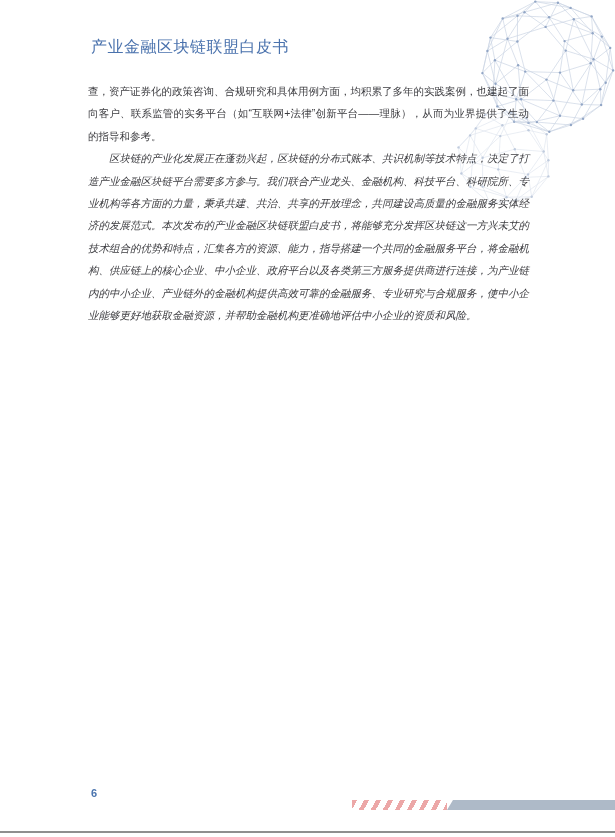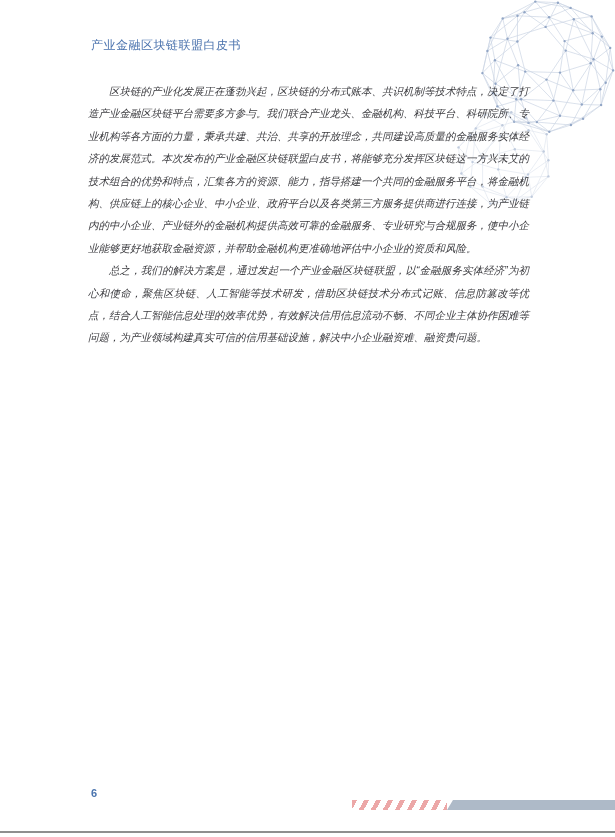--- a/index.html
+++ b/index.html
@@ -20,21 +20,21 @@
     left: 0; top: 0;
     width: 615px; height: 837px;
     z-index: 0;
     pointer-events: none;
   }
 
   .header-title {
     position: absolute;
     left: 91px; top: 37px;
     z-index: 2;
-    font-size: 12px;
+    font-size: 16px;
     letter-spacing: 0.5px;
     color: #4a72ad;
     font-weight: 400;
   }
 
   .doc-body {
     position: absolute;
     left: 88px; top: 80px;
     width: 441px;
     z-index: 2;
@@ -358,22 +358,22 @@
           <circle cx="525.7" cy="177.3" r="1.2"></circle>
           <circle cx="482.6" cy="157.8" r="1.2"></circle>
           <circle cx="514.8" cy="149.2" r="1.2"></circle>
         </g>
       </g>
     </svg>
 
   <div class="header-title" style="color: rgb(74, 114, 173);">产业金融区块链联盟白皮书</div>
 
   <div class="doc-body" style="color: rgb(60, 60, 64);">
+      <p class="para">查，资产证券化的政策咨询、合规研究和具体用例方面，均积累了多年的实践案例，也建起了面向客户、联系监管的实务平台（如“互联网+法律”创新平台——理脉），从而为业界提供了生动的指导和参考。</p>
       <p class="para indent">区块链的产业化发展正在蓬勃兴起，区块链的分布式账本、共识机制等技术特点，决定了打造产业金融区块链平台需要多方参与。我们联合产业龙头、金融机构、科技平台、科研院所、专业机构等各方面的力量，秉承共建、共治、共享的开放理念，共同建设高质量的金融服务实体经济的发展范式。本次发布的产业金融区块链联盟白皮书，将能够充分发挥区块链这一方兴未艾的技术组合的优势和特点，汇集各方的资源、能力，指导搭建一个共同的金融服务平台，将金融机构、供应链上的核心企业、中小企业、政府平台以及各类第三方服务提供商进行连接，为产业链内的中小企业、产业链外的金融机构提供高效可靠的金融服务、专业研究与合规服务，使中小企业能够更好地获取金融资源，并帮助金融机构更准确地评估中小企业的资质和风险。</p>
-      <p class="para indent">总之，我们的解决方案是，通过发起一个产业金融区块链联盟，以“金融服务实体经济”为初心和使命，聚焦区块链、人工智能等技术研发，借助区块链技术分布式记账、信息防篡改等优点，结合人工智能信息处理的效率优势，有效解决信用信息流动不畅、不同企业主体协作困难等问题，为产业领域构建真实可信的信用基础设施，解决中小企业融资难、融资贵问题。</p>
     </div>
 
   <div class="page-number" style="color: rgb(74, 116, 174);">6</div>
 
   <div class="stripes"></div>
   <div class="footer-bar" style="background: rgb(174, 186, 200);"></div>
   <div class="bottom-border" style="background: rgb(143, 143, 143);"></div>
 
 </div>
 

